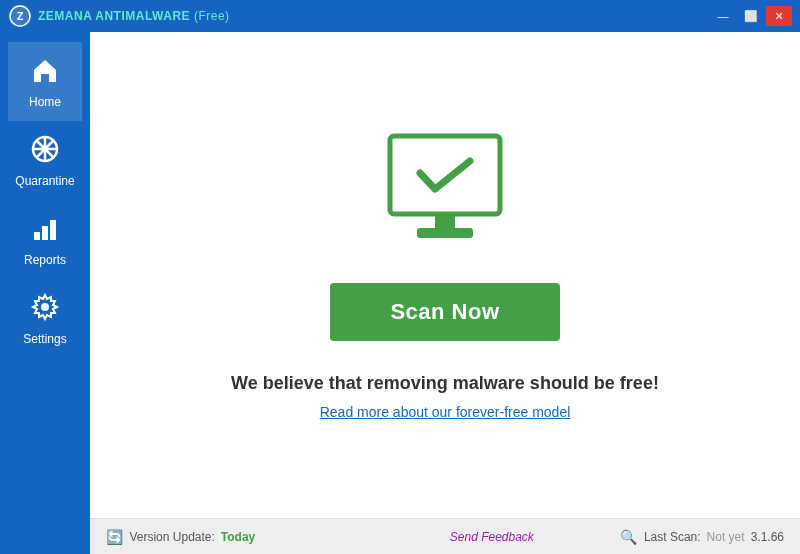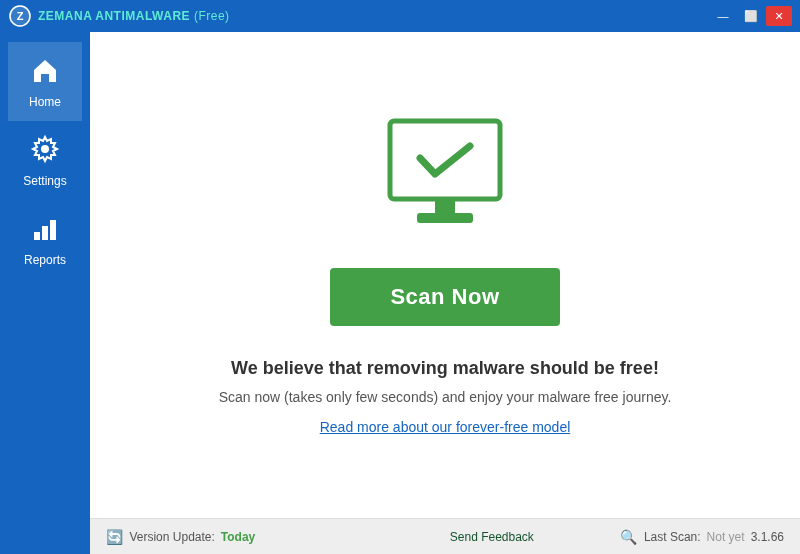--- a/index.html
+++ b/index.html
@@ -180,23 +180,24 @@
     }
     .status-today {
       color: #43a047;
       font-weight: 600;
     }
     .status-center {
       flex: 1;
       text-align: center;
     }
     .send-feedback {
-      color: #14532d;
+      color: #a21caf;
       cursor: pointer;
       font-size: 12px;
+      font-style: italic;
     }
     .status-right {
       display: flex;
       align-items: center;
       gap: 6px;
     }
     .scan-icon { font-size: 14px; }
     .not-yet { color: #999; }
     .version {
       color: #555;
@@ -226,42 +227,54 @@
   <div class="sidebar">
     <div class="sidebar-item active">
       <div class="sidebar-icon">
         <svg width="32" height="32" viewBox="0 0 32 32" fill="none">
           <path d="M5 16 L16 6 L27 16 L27 28 L20 28 L20 20 L12 20 L12 28 L5 28 Z" fill="white"></path>
         </svg>
       </div>
       <span class="sidebar-label">Home</span>
     </div>
 
-
-
     <div class="sidebar-item">
       <div class="sidebar-icon">
         <svg width="32" height="32" viewBox="0 0 32 32" fill="none">
-          <circle cx="16" cy="16" r="4" fill="white"></circle>
-          <path d="M16 4 L18 8 L22 6 L22 10 L26 10 L24 14 L28 16 L24 18 L26 22 L22 22 L22 26 L18 24 L16 28 L14 24 L10 26 L10 22 L6 22 L8 18 L4 16 L8 14 L6 10 L10 10 L10 6 L14 8 Z" stroke="white" stroke-width="2" fill="none"></path>
-        </svg>
-      </div>
-      <span class="sidebar-label">Settings</span>
-    </div>
+          <circle cx="16" cy="16" r="12" stroke="white" stroke-width="2.5" fill="none"></circle>
+          <line x1="16" y1="4" x2="16" y2="28" stroke="white" stroke-width="2.5"></line>
+          <line x1="4" y1="16" x2="28" y2="16" stroke="white" stroke-width="2.5"></line>
+          <line x1="7.5" y1="7.5" x2="24.5" y2="24.5" stroke="white" stroke-width="2.5"></line>
+          <line x1="24.5" y1="7.5" x2="7.5" y2="24.5" stroke="white" stroke-width="2.5"></line>
+        </svg>
+      </div>
+      <span class="sidebar-label">Quarantine</span>
+    </div>
+
 
     <div class="sidebar-item">
       <div class="sidebar-icon">
         <svg width="32" height="32" viewBox="0 0 32 32" fill="none">
           <rect x="5" y="20" width="6" height="8" fill="white"></rect>
           <rect x="13" y="14" width="6" height="14" fill="white"></rect>
           <rect x="21" y="8" width="6" height="20" fill="white"></rect>
         </svg>
       </div>
       <span class="sidebar-label">Reports</span>
     </div>
+
+    <div class="sidebar-item">
+      <div class="sidebar-icon">
+        <svg width="32" height="32" viewBox="0 0 32 32" fill="none">
+          <circle cx="16" cy="16" r="4" fill="white"></circle>
+          <path d="M16 4 L18 8 L22 6 L22 10 L26 10 L24 14 L28 16 L24 18 L26 22 L22 22 L22 26 L18 24 L16 28 L14 24 L10 26 L10 22 L6 22 L8 18 L4 16 L8 14 L6 10 L10 10 L10 6 L14 8 Z" stroke="white" stroke-width="2" fill="none"></path>
+        </svg>
+      </div>
+      <span class="sidebar-label">Settings</span>
+    </div>
   </div>
 
   <div class="content">
     <div class="main-panel">
 
       <div class="monitor-wrap">
         <svg class="monitor-svg" viewBox="0 0 140 120">
 
           <rect x="15" y="5" width="110" height="78" rx="4" ry="4" fill="none" stroke="#43a047" stroke-width="5"></rect>
 
@@ -270,21 +283,20 @@
           <rect x="60" y="83" width="20" height="14" fill="#43a047"></rect>
 
           <rect x="42" y="97" width="56" height="10" rx="3" fill="#43a047"></rect>
         </svg>
       </div>
 
       <button class="scan-btn">Scan Now</button>
 
       <p class="tagline">We believe that removing malware should be free!</p>
 
-      <p class="subtitle">Scan now (takes only few seconds) and enjoy your malware free journey.</p>
 
       <a class="learn-link" href="#">Read more about our forever-free model</a>
     </div>
 
     <div class="statusbar">
       <div class="status-left">
         <span class="status-update-icon">🔄</span>
         <span>Version Update:</span>
         <span class="status-today">Today</span>
       </div>

